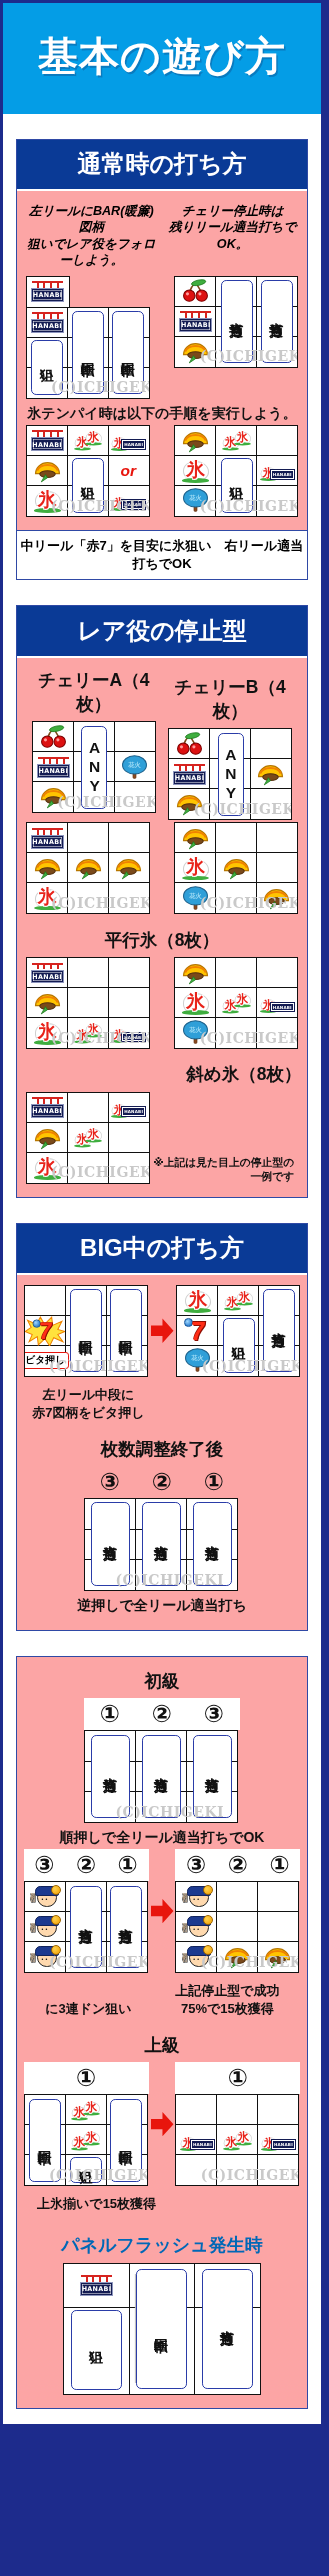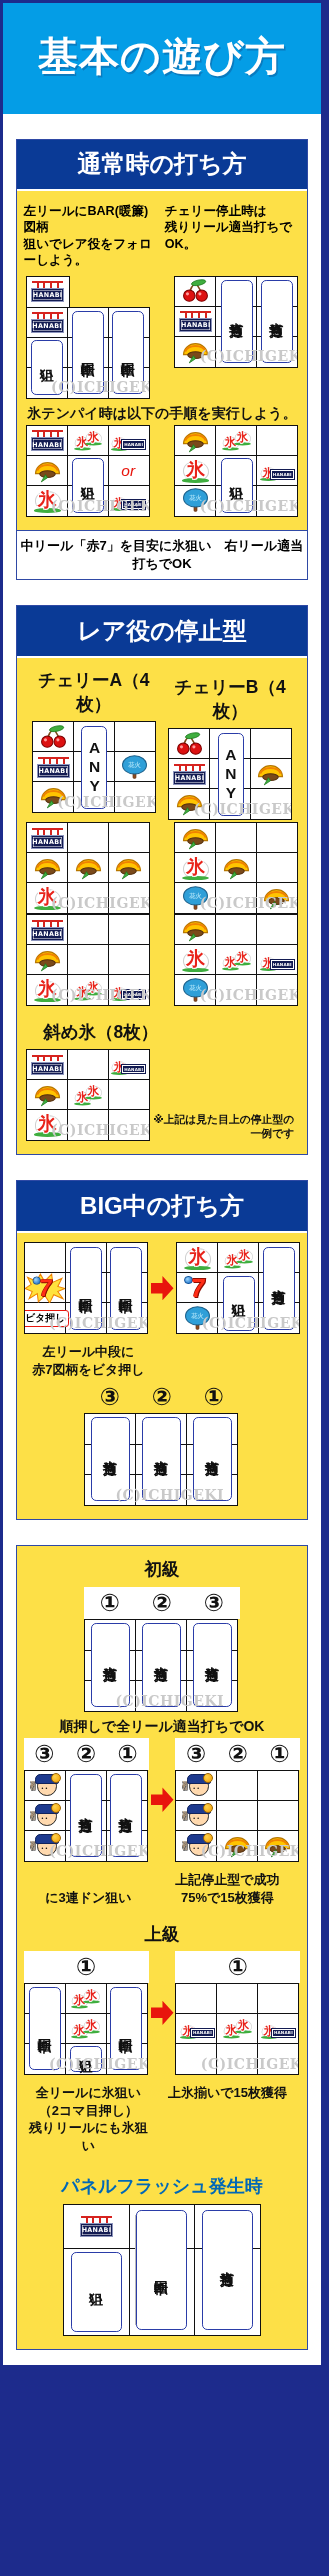--- a/index.html
+++ b/index.html
@@ -6,36 +6,36 @@
   body{
     width:330px; background:#1d2b8c; font-family:"Liberation Sans","DejaVu Sans",sans-serif;
     -webkit-font-smoothing:antialiased;
   }
   .frame{border:3.1px solid #1d2b8c; background:#ffffff; width:324px; box-sizing:border-box; padding-bottom:14.4px;}
   
   .hero{background:#049de6; padding:26px 0 30px; text-align:center;}
   .hero h1{margin:0; color:#fff; font-size:40px; font-weight:bold; letter-spacing:1px;
     text-shadow:1.5px 1.5px 0 rgba(20,60,120,.35);}
   
-  .sec{margin:25px 13.4px 0; border:1.5px solid #2f49a5; background:#fde047;}
+  .sec{margin:25px 13.4px 0; border:1.5px solid #2f49a5; background:#fca5a5;}
   .sec-title{background:#0a3a96; color:#fff; text-align:center; font-weight:bold;
     font-size:24px; padding:8.2px 0 9.3px; border-bottom:2.6px solid #ffffff;}
   .sec-body{padding:9.3px 5.2px 13.4px;}
   .caption{font-weight:bold; color:#111; text-align:center; font-size:14px; line-height:1.35; margin:5.2px 0 2.1px;}
   .caption.small{font-size:13px;}
   .subhead{font-weight:bold; color:#111; text-align:center; font-size:17.5px; margin:13.4px 0 5.2px;}
   .bluehead{font-weight:bold; color:#0068b7; text-align:center; font-size:18px; margin:17.5px 0 6.2px;}
   .note{font-size:10.8px; font-weight:bold; color:#111; text-align:right; padding:3.1px 4.1px 0 0;}
   .s1-footer{background:#ffffff; border-top:1.5px solid #2f49a5; font-weight:bold; font-size:13px;
     text-align:center; padding:6.2px 2.1px;}
   .row2{display:flex; justify-content:space-between; align-items:flex-start; padding:0 3.1px;}
   .rowc{display:flex; justify-content:center; padding:0 3.1px;}
   .rowa{display:flex; justify-content:space-between; align-items:center; padding:0 1px;}
   .intro2{display:flex; justify-content:space-between; padding:2.1px 1px 7.2px;}
-  .intro2 p{margin:0; width:49%; text-align:left; font-weight:bold; font-size:12.6px; line-height:1.3;}
+  .intro2 p{margin:0; width:49%; text-align:center; font-weight:bold; font-size:12.6px; line-height:1.3;font-style:italic;}
   
   .gwrap{display:inline-block;}
   .numband{display:flex; justify-content:space-around; align-items:center; height:32px;}
   .numband.white{background:#fff;}
   .numband b{font-size:24px; font-weight:bold; color:#111; line-height:1;}
   .topcell{border:1.5px solid #111; border-bottom:none; background:#fff; box-sizing:border-box;
     display:flex; align-items:center; justify-content:center;}
   .gbody{position:relative; border:1.5px solid #111; background:#fff; box-sizing:content-box; overflow:hidden;}
   .gbody .vline,.gbody .hline{position:absolute; background:#111; z-index:1;}
   .vline{top:0; bottom:0; width:1px;} .hline{left:0; right:0; height:1px;}
@@ -44,21 +44,21 @@
     background:repeating-linear-gradient(90deg, transparent 0 3.6px, #b9b9b9 3.6px 5.2px, transparent 5.2px 7.2px);
     background-clip:content-box; padding:0 2.1px; box-sizing:border-box;}
   .wm{position:absolute; z-index:3; bottom:2.1px; left:20%; color:#c9c9c9; font-family:"DejaVu Serif","Liberation Serif",serif;
     font-size:14px; font-weight:bold; white-space:nowrap; pointer-events:none; letter-spacing:0.5px;}
   
   .lbox{box-sizing:border-box; background:#fff; border:1.5px solid #2a3ca8; border-radius:5.2px;
     display:flex; align-items:center; justify-content:center; font-weight:bold; color:#111;
     width:78%; height:92%; z-index:2;}
   .lbox.v{writing-mode:vertical-rl; text-orientation:upright; font-size:14px; letter-spacing:1px; line-height:1;}
   .lbox.anyb{font-size:15.5px; letter-spacing:2.1px; width:64%;}
-  .orx{color:#e8150d; font-size:15.5px; font-weight:400; font-style:italic;}
+  .orx{color:#e8150d; font-size:15.5px; font-weight:700; font-style:italic;}
   .bita{box-sizing:border-box; background:#fff; border:1.5px solid #e8150d; border-radius:3.1px;
     font-weight:bold; font-size:9.8px; padding:1px 3.1px; white-space:nowrap; z-index:2;}
   
   .sym{display:inline-flex; align-items:center; justify-content:center; position:relative;}
   .hanabiS{display:inline-block; width:33px;}
   .hanabiS .hrod{display:block; height:4.6px; border-top:2.1px solid #d6231f;
     background:repeating-linear-gradient(90deg, transparent 0 4.6px, #d6231f 4.6px 6.7px); margin:0 1px 0.5px;}
   .hanabiS .hbox{display:block; background:#131b52; color:#fff; border:0.5px solid #8d95bd;
     box-shadow:inset 0 0 0 1px #131b52, inset 0 0 0 1.5px #ffffff; font-weight:bold; text-align:center;
     font-size:6.4px; letter-spacing:0.3px; padding:2.1px 0 1.5px; font-family:"DejaVu Sans",sans-serif;}
@@ -504,20 +504,21 @@
                   <path d="M5 28 A23 21 0 0 1 51 28 Z" fill="#ffc400" stroke="#b87700" stroke-width="2.5"></path>
                   <path d="M8 22 A21 15 0 0 1 48 22" fill="none" stroke="#f08300" stroke-width="4"></path>
                   <ellipse cx="28" cy="29" rx="15" ry="6.5" fill="#7a4a1a" stroke="#55300e" stroke-width="2"></ellipse>
                   <path d="M24 30 L16 44 L28 36 Z" fill="#3fae3f" stroke="#1e7a1e" stroke-width="1.5"></path>
                 </svg>
               </span>
               <span class="wm">(C)ICHIGEKI</span>
             </div>
           </div>
       </div>
+      <div class="subhead">平行氷（8枚）</div>
       <div class="row2">
         <div class="gwrap">
             <div class="gbody" style="width:122px;height:90px">
               <span class="vline" style="left:40px"></span>
               <span class="vline" style="left:81px"></span>
               <span class="hline" style="top:29px"></span>
               <span class="hline" style="top:59px"></span>
               <span class="cellitem" style="left:0px;top:0px;width:41px;height:30px">
                 <span class="sym hanabiS">
                   <span class="hrod"></span>
@@ -615,21 +616,21 @@
                 <svg width="27" height="25" viewBox="0 0 52 48">
                   <rect x="23" y="32" width="6" height="13" rx="2" fill="#8a4a1f" stroke="#5a2d10"></rect>
                   <ellipse cx="26" cy="19" rx="23" ry="17.5" fill="#2f9fd8" stroke="#1a5f8a" stroke-width="2"></ellipse>
                   <text x="26" y="24" text-anchor="middle" font-size="12" font-weight="bold" fill="#9fdcf5">花火</text>
                 </svg>
               </span>
               <span class="wm">(C)ICHIGEKI</span>
             </div>
           </div>
       </div>
-      <div class="subhead" style="text-align:left; padding-left:20.6px">斜め氷（8枚）</div>
+      <div class="subhead" style="text-align:right; padding-left:20.6px">斜め氷（8枚）</div>
       <div class="row2" style="align-items:flex-end">
         <div class="gwrap">
             <div class="gbody" style="width:122px;height:90px">
               <span class="vline" style="left:40px"></span>
               <span class="vline" style="left:81px"></span>
               <span class="hline" style="top:29px"></span>
               <span class="hline" style="top:59px"></span>
               <span class="cellitem" style="left:0px;top:0px;width:41px;height:30px">
                 <span class="sym hanabiS">
                   <span class="hrod"></span>
@@ -765,20 +766,21 @@
               <span class="cellitem" style="left:81px;top:0px;width:41px;height:90px">
                 <span class="lbox v">適当打ち</span>
               </span>
               <span class="wm">(C)ICHIGEKI</span>
             </div>
           </div>
       </div>
       <div class="row2" style="margin-top:4.1px">
         <p class="caption small" style="width:46%"><span>左リール中段に</span><br><span>赤7図柄をビタ押し</span></p>
       </div>
+      <div class="subhead">枚数調整終了後</div>
       <div class="rowc">
         <div class="gwrap">
             <div class="numband" style="width:156px">
               <b>③</b>
               <b>②</b>
               <b>①</b>
             </div>
             <div class="gbody" style="width:152px;height:91px">
               <span class="vline" style="left:50px"></span>
               <span class="vline" style="left:101px"></span>
@@ -790,20 +792,21 @@
               <span class="cellitem" style="left:51px;top:0px;width:51px;height:91px">
                 <span class="lbox v">適当打ち</span>
               </span>
               <span class="cellitem" style="left:102px;top:0px;width:51px;height:91px">
                 <span class="lbox v">適当打ち</span>
               </span>
               <span class="wm">(C)ICHIGEKI</span>
             </div>
           </div>
       </div>
+      <div class="caption">逆押しで全リール適当打ち</div>
     </div>
   </div>
 
   <div class="sec">
     <div class="sec-body">
       <div class="subhead" style="margin-top:2.1px">初級</div>
       <div class="rowc">
         <div class="gwrap">
             <div class="numband white" style="width:156px">
               <b>①</b>
@@ -1037,21 +1040,20 @@
                     <b>氷</b>
                   </span>
                   <span class="minih">HANABI</span>
                 </span>
               </span>
               <span class="wm">(C)ICHIGEKI</span>
             </div>
           </div>
       </div>
       <div class="row2" style="margin-top:4.1px">
-        <p class="caption small" style="width:46%"><span>全リールに氷狙い</span><br><span>（2コマ目押し）</span><br><span>残りリールにも氷狙い</span></p>
         <p class="caption small" style="width:52%"><span>上氷揃いで15枚獲得</span></p>
       </div>
 
       <div class="bluehead">パネルフラッシュ発生時</div>
       <div class="rowc">
         <div class="gwrap">
             <div class="gbody" style="width:196px;height:130px">
               <span class="vline" style="left:65px"></span>
               <span class="vline" style="left:130px"></span>
               <span class="hline" style="top:43px"></span>

